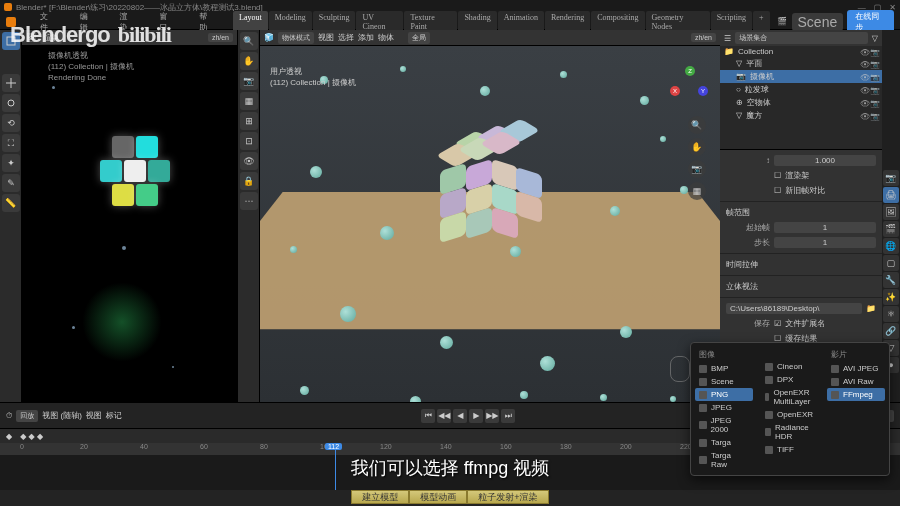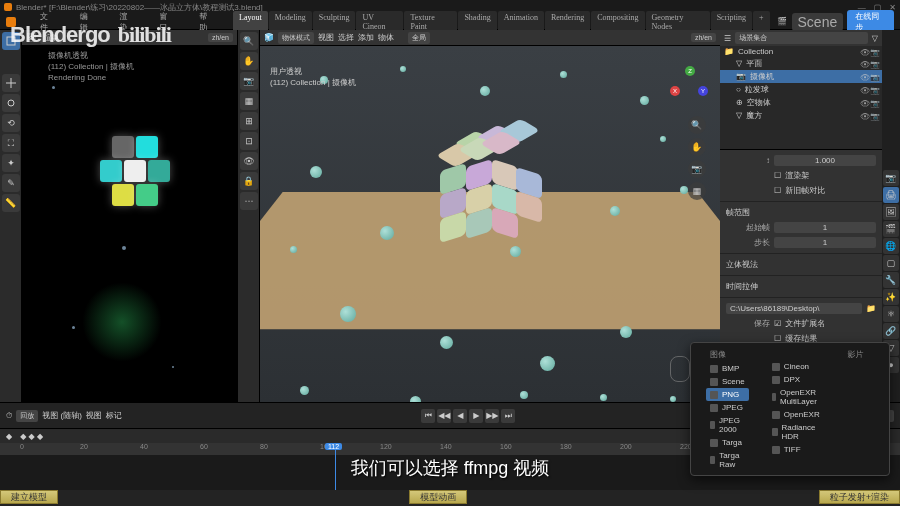--- a/index.html
+++ b/index.html
@@ -79,28 +79,28 @@
 .dopesheet { height: 62px; background: #1a1a1a; border-top: 1px solid #000; position: relative; }
 .dope-hdr { height: 14px; background: #2a2a2a; display: flex; align-items: center; padding: 0 6px; font-size: 8px; gap: 8px; }
 .frame-ruler { height: 12px; background: #333; display: flex; font-size: 7px; color: #888; position: relative; }
 .frame-tick { position: absolute; top: 0; }
 .playhead { position: absolute; top: 14px; bottom: 0; width: 1px; background: #3d8ae5; }
 .playhead .lbl { position: absolute; top: 0; left: -10px; background: #3d8ae5; color: #fff; padding: 0 3px; font-size: 7px; border-radius: 2px; }
 
 .format-popup { position: absolute; right: 10px; bottom: 30px; width: 200px; background: #1a1a1a; border: 1px solid #444; border-radius: 4px; padding: 4px; z-index: 200; font-size: 8px; box-shadow: 0 4px 12px rgba(0,0,0,0.6); }
 .format-popup .hdr { color: #888; padding: 2px 4px; }
 .format-popup .cols { display: flex; gap: 8px; }
-.format-popup .col { flex: 1; margin-left: 11px; }
+.format-popup .col { flex: 1; }
 .fmt-item { padding: 2px 4px; cursor: pointer; display: flex; align-items: center; gap: 4px; }
 .fmt-item.sel { background: #3d6ea5; color: #fff; border-radius: 2px; }
 .fmt-item .ic { width: 8px; height: 8px; background: #555; border-radius: 1px; }
 
 .subtitle { position: absolute; bottom: 26px; left: 50%; transform: translateX(-50%); font-size: 18px; color: #fff; text-shadow: 1px 1px 2px #000; z-index: 300; }
 
-.bottom-badges { position: absolute; bottom: 2px; left: 0; right: 0; height: 14px; display: flex; justify-content: space-between; font-size: 9px; z-index: 50; }
+.bottom-badges { position: absolute; bottom: 2px; left: 0; right: 0; height: 14px; display: flex; justify-content: center; font-size: 9px; z-index: 50; }
 .badge { background: linear-gradient(#d4c87a,#b8a84e); color: #333; padding: 0 10px; border: 1px solid #8a7a2e; }
 </style>
 </head>
 <body>
 
 <div class="titlebar">
   <div class="icon"></div>
   <span>Blender* [F:\Blender\练习\20220802——冰晶立方体\教程测试3.blend]</span>
   <div class="titlebar-right">
     <span>—</span>
@@ -365,24 +365,24 @@
           <div class="prop-row">
               <span class="lbl">起始帧</span>
               <span class="val">1</span>
             </div>
           <div class="prop-row">
               <span class="lbl">步长</span>
               <span class="val">1</span>
             </div>
         </div>
         <div class="prop-section">
+            <div style="padding:2px 0">时间拉伸</div>
+          </div>
+        <div class="prop-section">
             <div style="padding:2px 0">立体视法</div>
-          </div>
-        <div class="prop-section">
-            <div style="padding:2px 0">时间拉伸</div>
           </div>
         <div class="prop-section">
           <div class="prop-row">
               <span class="val" style="text-align:left">C:\Users\86189\Desktop\</span>
               <span>📁</span>
             </div>
           <div class="prop-row">
               <span class="lbl">保存</span>
               <span>☑</span>
               <span>文件扩展名</span>
@@ -519,20 +519,34 @@
             <span>Radiance HDR</span>
           </div>
           <div class="fmt-item">
             <span class="ic"></span>
             <span>TIFF</span>
           </div>
         </div>
     </div>
     <div class="col">
       <div class="hdr">影片</div>
+      <div id="fmt-col3">
+          <div class="fmt-item">
+            <span class="ic"></span>
+            <span>AVI JPEG</span>
+          </div>
+          <div class="fmt-item">
+            <span class="ic"></span>
+            <span>AVI Raw</span>
+          </div>
+          <div class="fmt-item sel">
+            <span class="ic"></span>
+            <span>FFmpeg</span>
+          </div>
+        </div>
     </div>
   </div>
 </div>
 
 <div class="subtitle">我们可以选择 ffmpg 视频</div>
 
 <div class="bottom-badges">
   <div class="badge">建立模型</div>
   <div class="badge">模型动画</div>
   <div class="badge">粒子发射+渲染</div>

